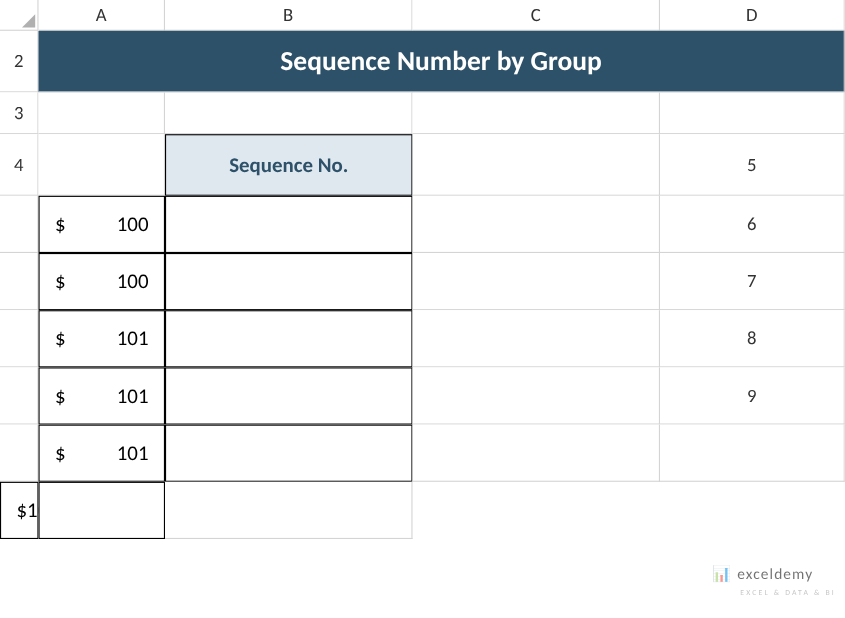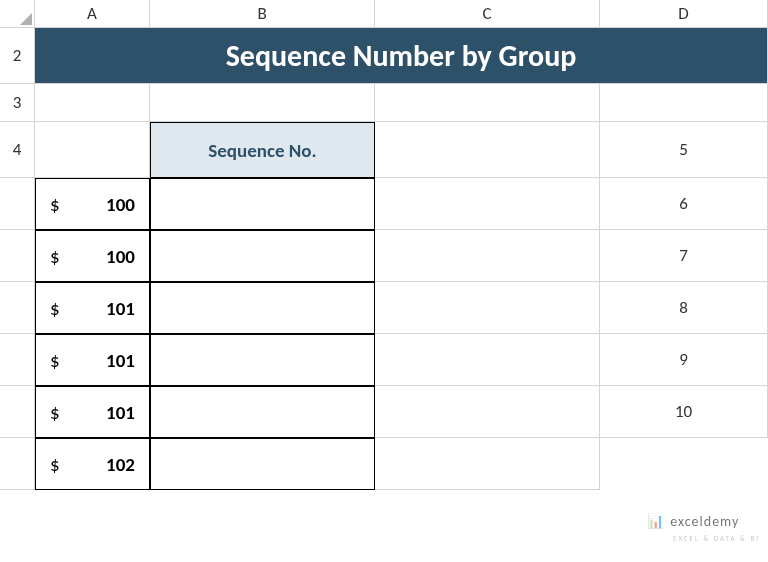--- a/index.html
+++ b/index.html
@@ -58,21 +58,21 @@
     }
     .cell {
       border-right: 1px solid #d4d4d4;
       border-bottom: 1px solid #d4d4d4;
       background: #ffffff;
     }
     .title-cell {
       grid-column: 2 / 6;
       background: #2d5169;
       color: #ffffff;
-      font-size: 30px;
+      font-size: 25px;
       font-weight: bold;
       display: flex;
       align-items: center;
       justify-content: center;
       border-right: 1px solid #d4d4d4;
       border-bottom: 1px solid #d4d4d4;
     }
     .table-header {
       background: #dfe7ef;
       color: #2d5169;
@@ -93,21 +93,20 @@
       background: #ffffff;
     }
     .currency-cell {
       justify-content: space-between;
     }
     .currency-sym {
       padding-left: 2px;
     }
     .currency-val {
       padding-right: 2px;
-      font-weight: bold;
     }
     .empty-data-cell {
       border: 1px solid #000;
       background: #ffffff;
     }
     .watermark {
       position: absolute;
       bottom: 18px;
       right: 8px;
       font-size: 11px;
@@ -189,21 +188,20 @@
 
   <div class="row-header">9</div>
   <div class="cell"></div>
   <div class="data-cell currency-cell">
     <span class="currency-sym">$</span>
     <span class="currency-val">101</span>
   </div>
   <div class="empty-data-cell"></div>
   <div class="cell"></div>
 
-  <div class="row-header">10</div>
   <div class="cell"></div>
   <div class="data-cell currency-cell">
     <span class="currency-sym">$</span>
     <span class="currency-val">102</span>
   </div>
   <div class="empty-data-cell"></div>
   <div class="cell"></div>
 </div>
 
 <div class="watermark">

